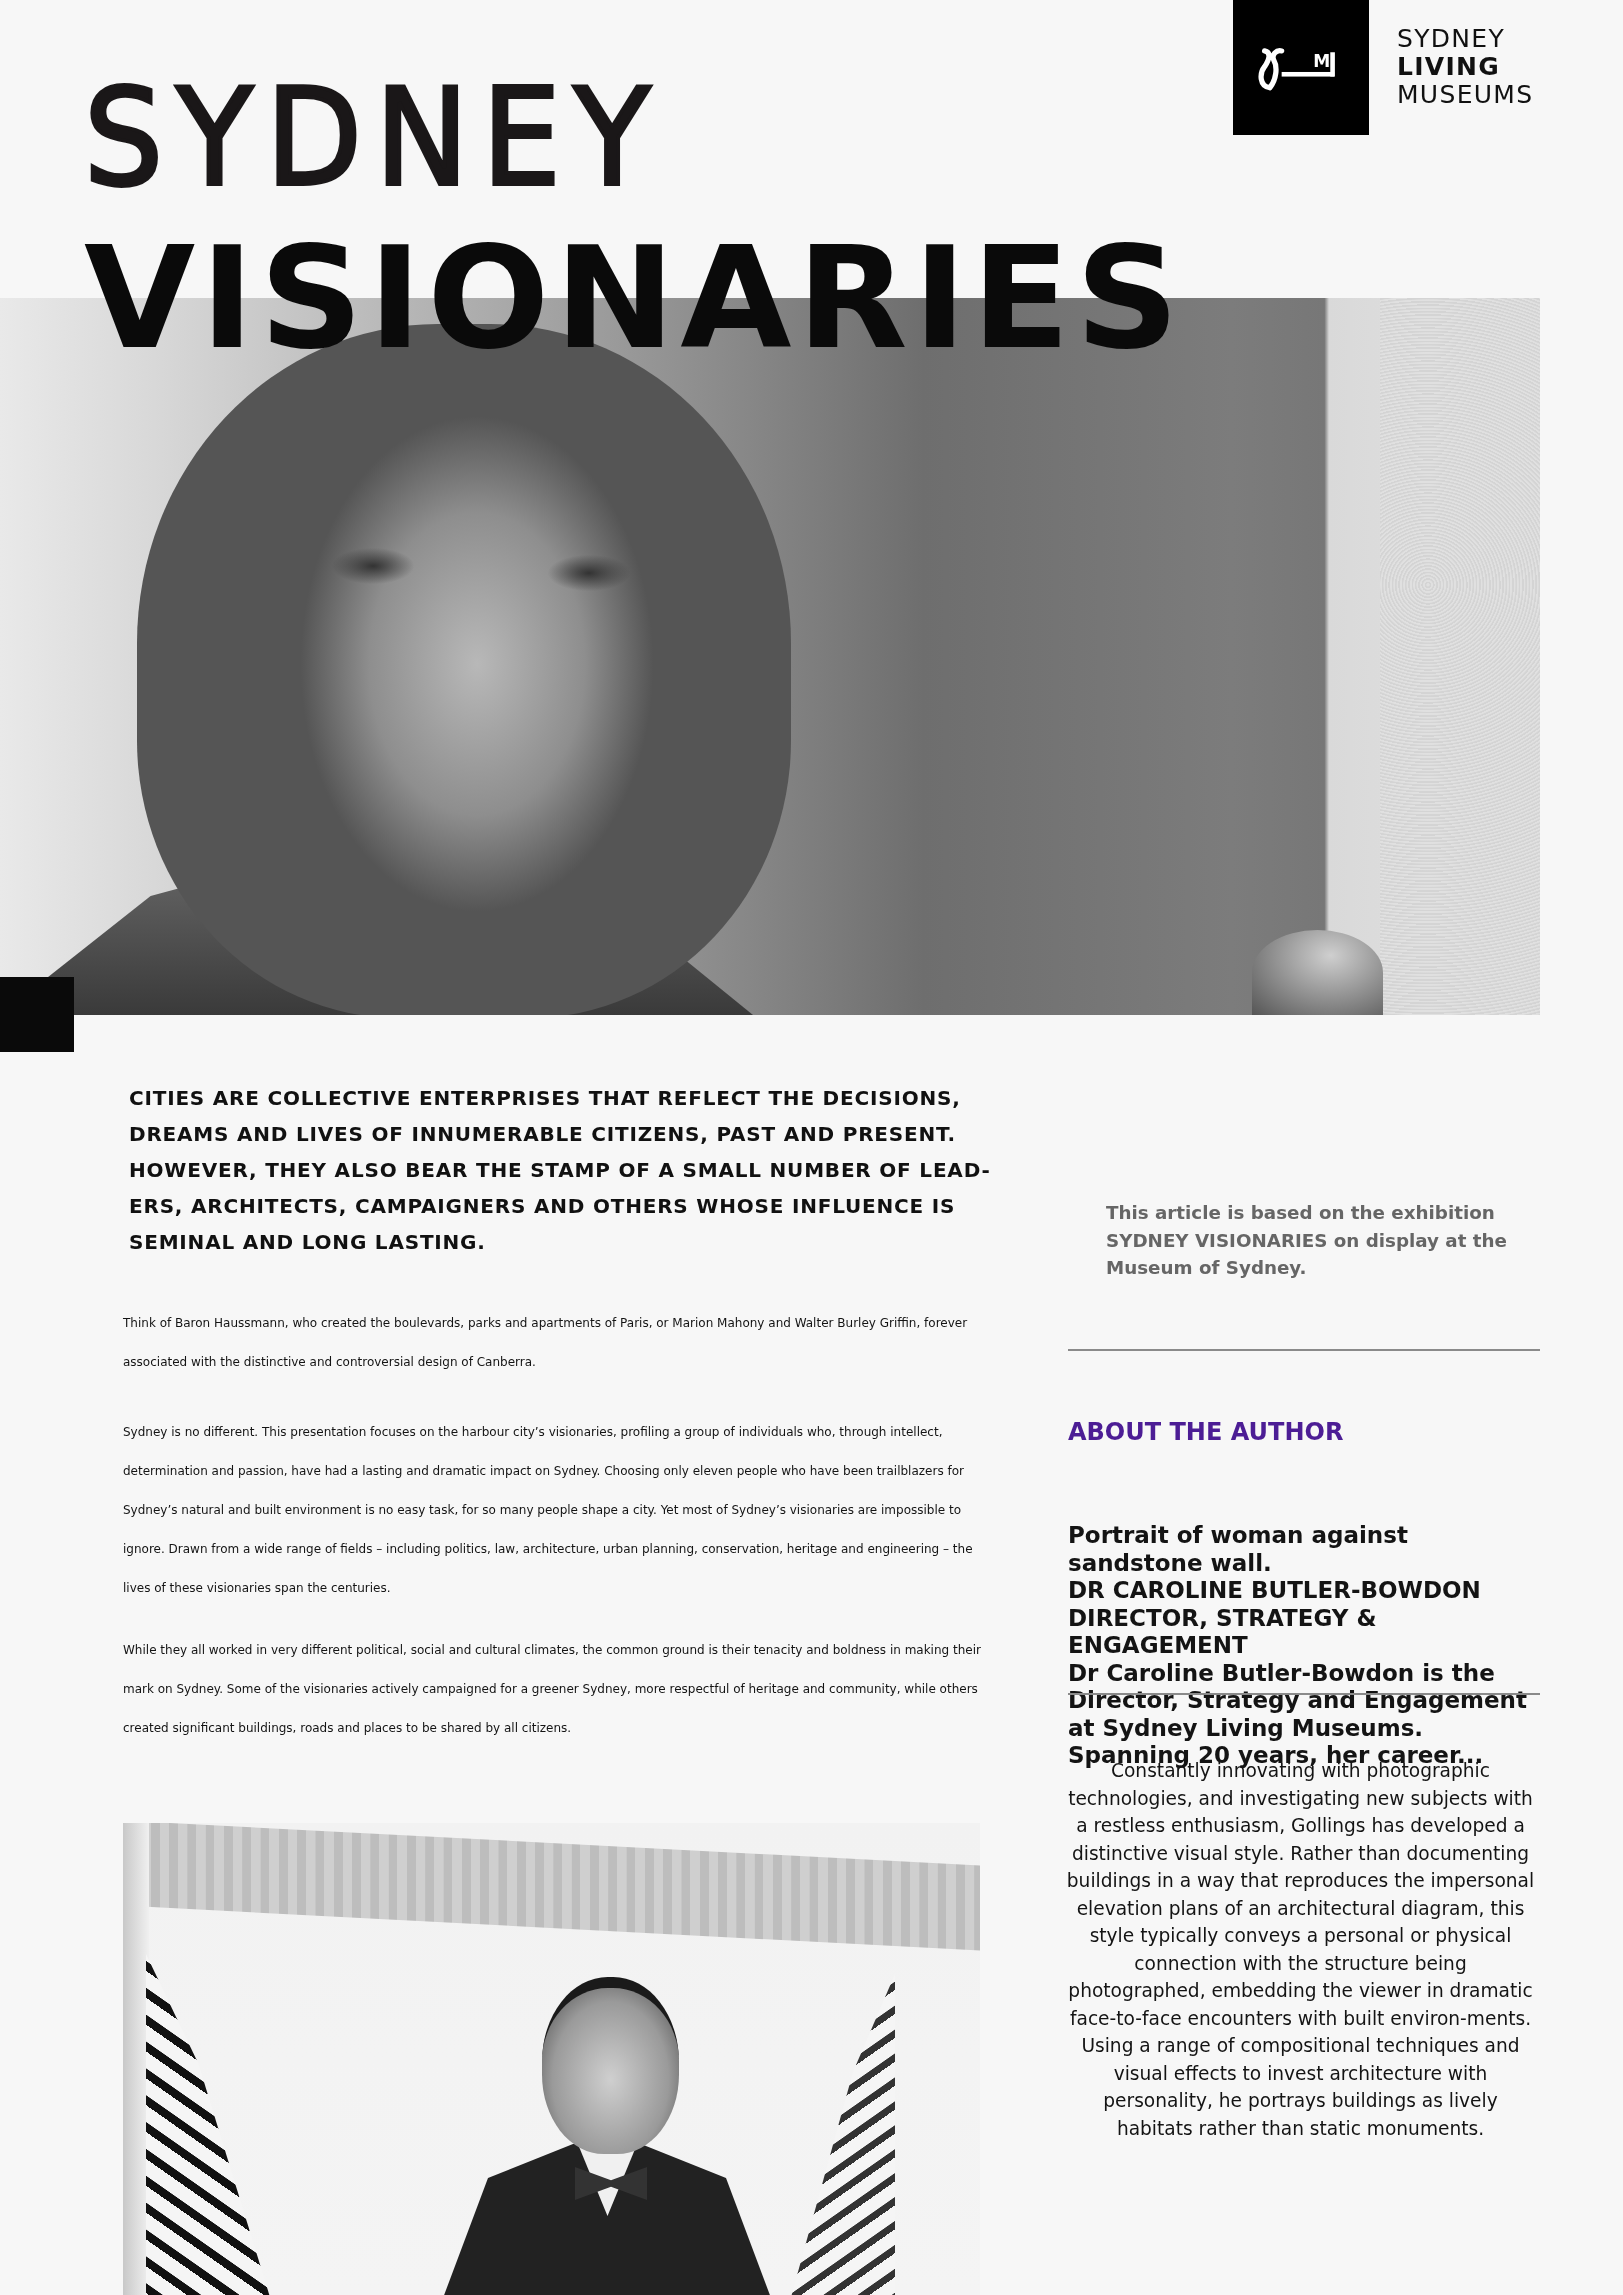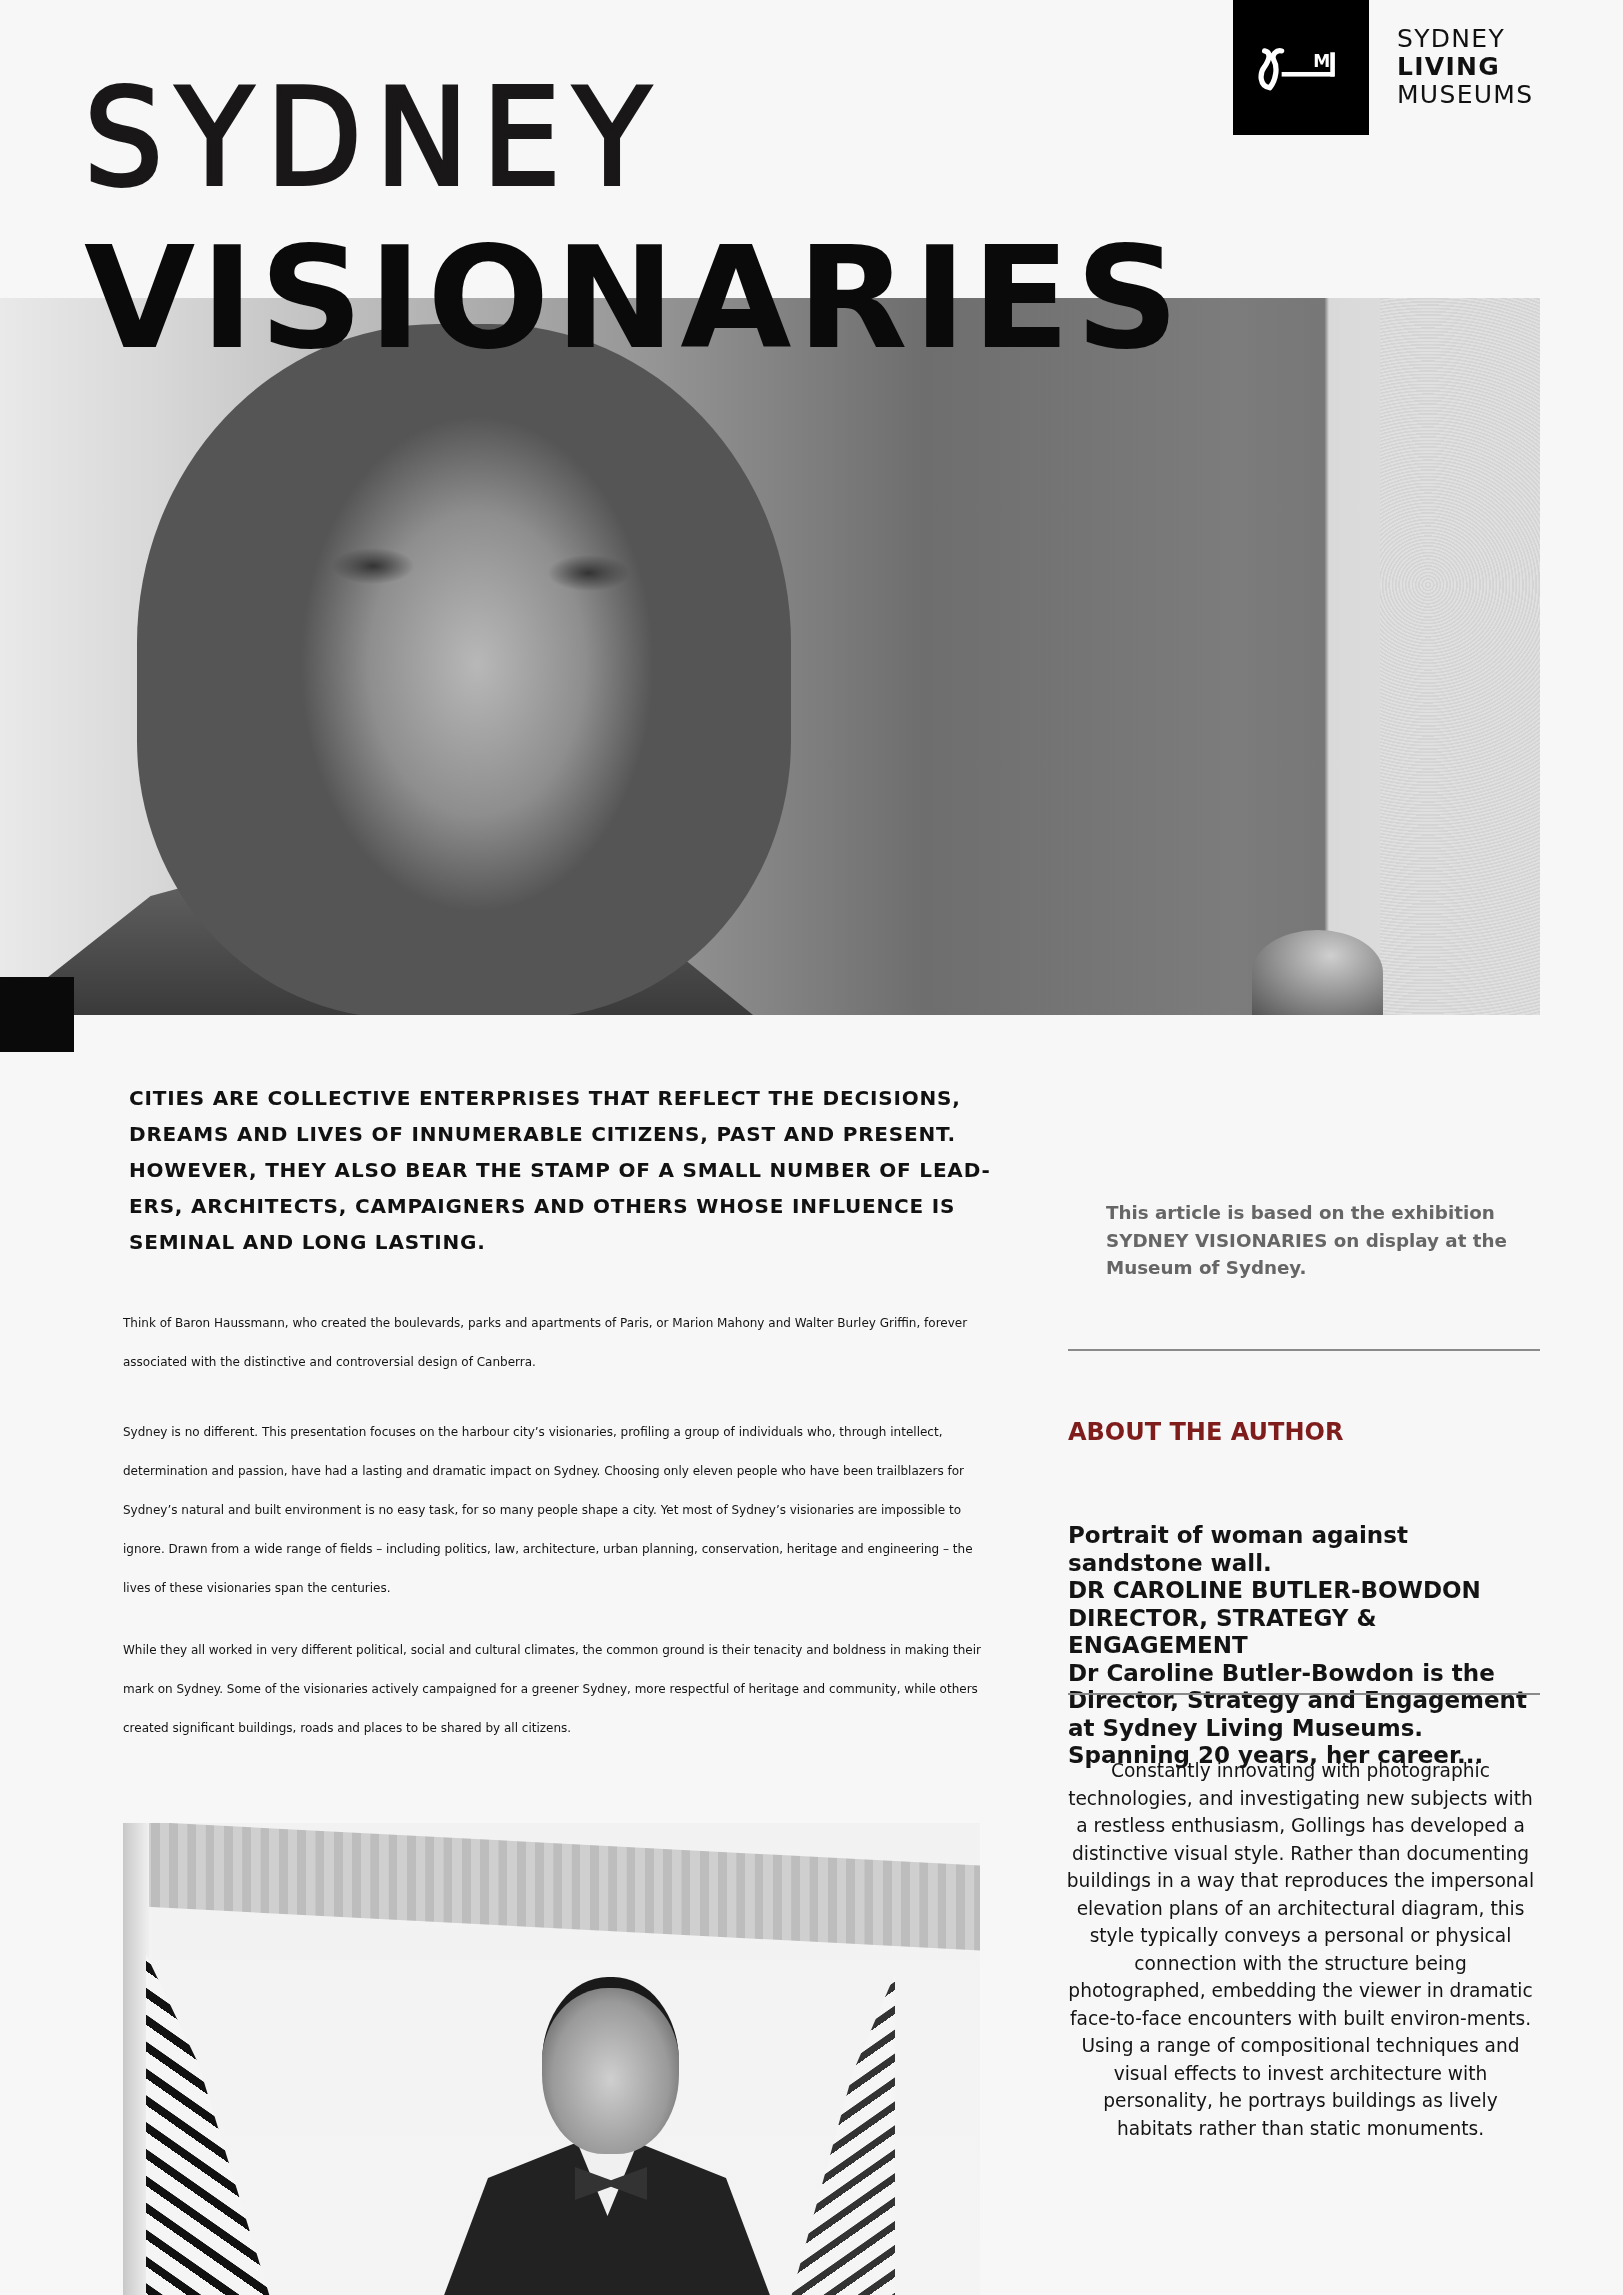--- a/index.html
+++ b/index.html
@@ -105,21 +105,21 @@
     font-weight: bold; font-size: 18.3px; line-height: 27.5px; color: #666; margin-left: 38px;
   }
   .divider {
     left: 1068px; width: 472px; height: 2px; background: #8a8a8a;
   }
   .divider-1 { top: 1349px; }
   .divider-2 { top: 1693px; }
   .about-heading {
     left: 1068px; top: 1417px;
     font-family: "DejaVu Sans", sans-serif;
-    font-weight: bold; font-size: 24px; line-height: 31px; color: #7f1d1d; text-align: right;
+    font-weight: bold; font-size: 24px; line-height: 31px; color: #4c1d95; text-align: right;
   }
   .about-body {
     left: 1068px; top: 1522px; width: 471px;
     font-size: 23px; line-height: 27.5px; font-weight: bold;
   }
   .about-body span { display: block; }
   .right-col {
     left: 1065px; top: 1757px; width: 471px;
     font-size: 18.6px; line-height: 27.5px; text-align: center;
   }

